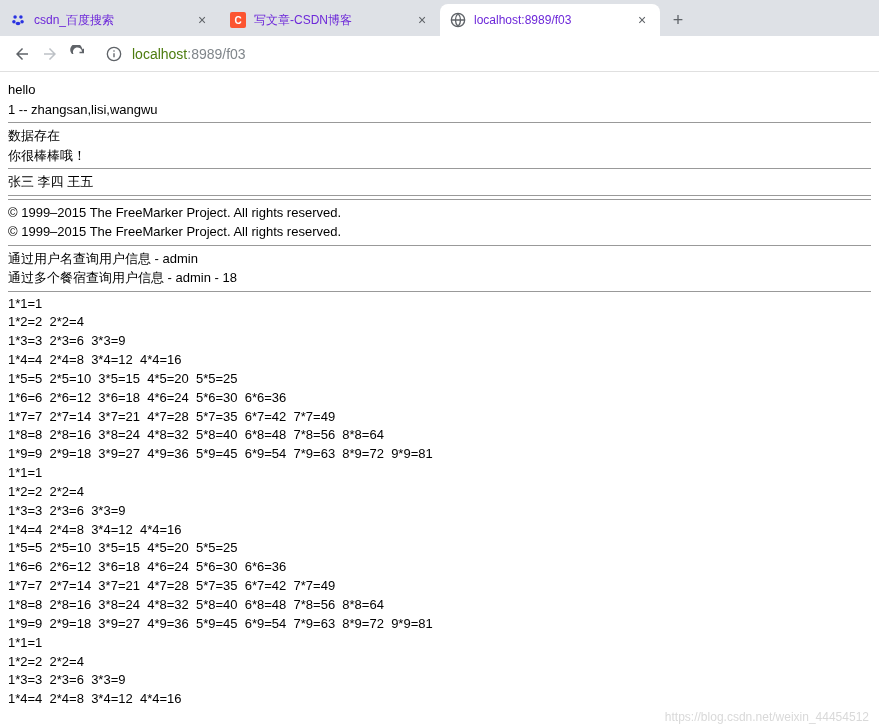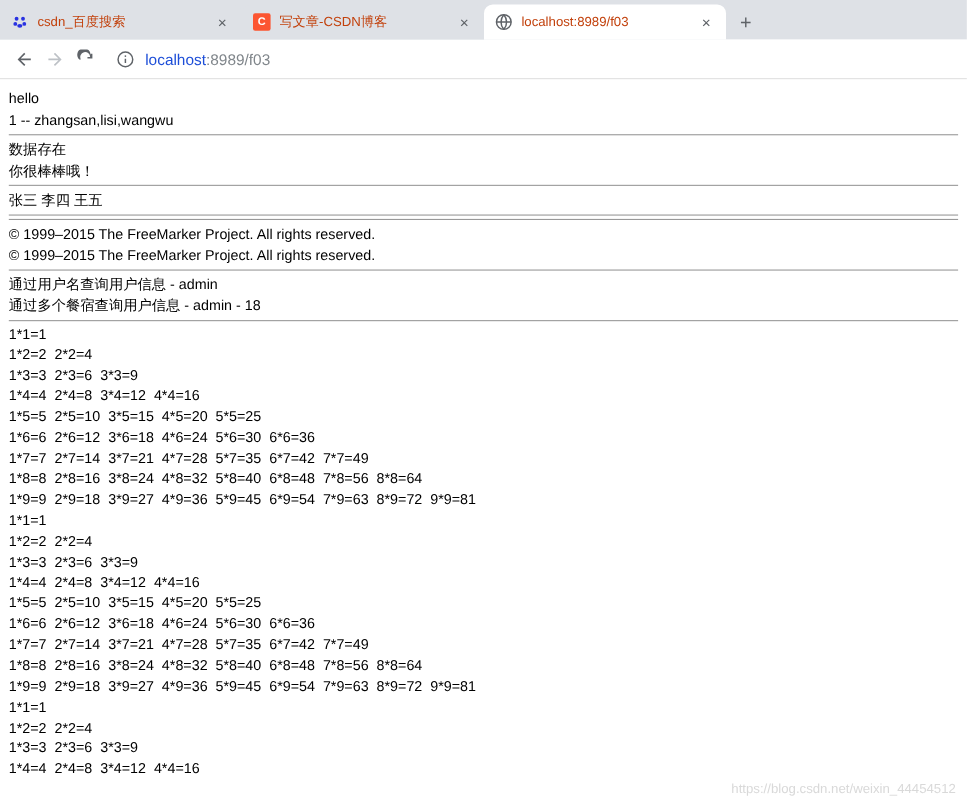--- a/index.html
+++ b/index.html
@@ -2,31 +2,31 @@
 <html><head>
   <meta charset="utf-8">
   <style>
     * { margin: 0; padding: 0; box-sizing: border-box; }
     body { font-family: Arial, "Microsoft YaHei", sans-serif; font-size: 13px; color: #000; background: #fff; width: 879px; }
     
     .tab-bar { display: flex; background: #dee1e6; height: 36px; align-items: flex-end; }
     .tab { display: flex; align-items: center; padding: 0 10px; height: 32px; background: #dee1e6; border-radius: 8px 8px 0 0; min-width: 220px; max-width: 240px; position: relative; }
     .tab.active { background: #fff; }
     .tab-favicon { width: 16px; height: 16px; margin-right: 8px; display: flex; align-items: center; justify-content: center; flex-shrink: 0; }
-    .tab-title { flex: 1; font-size: 12px; color: #c2410c; white-space: nowrap; overflow: hidden; text-overflow: ellipsis; }
+    .tab-title { flex: 1; font-size: 12px; color: #6d28d9; white-space: nowrap; overflow: hidden; text-overflow: ellipsis; }
     .tab-close { width: 16px; height: 16px; display: flex; align-items: center; justify-content: center; color: #5f6368; font-size: 14px; cursor: pointer; }
     .new-tab { width: 28px; height: 28px; display: flex; align-items: center; justify-content: center; color: #5f6368; font-size: 18px; cursor: pointer; margin-left: 4px; margin-bottom: 2px; }
     
     .toolbar { display: flex; align-items: center; background: #fff; height: 36px; padding: 0 8px; border-bottom: 1px solid #e0e0e0; }
     .nav-btn { width: 28px; height: 28px; display: flex; align-items: center; justify-content: center; color: #5f6368; cursor: pointer; }
     .nav-btn.disabled { color: #bdc1c6; }
     .address-bar { flex: 1; display: flex; align-items: center; margin-left: 12px; height: 28px; }
     .info-icon { width: 20px; height: 20px; display: flex; align-items: center; justify-content: center; color: #5f6368; margin-right: 8px; }
     .url { font-size: 14px; color: #202124; }
-    .url-host { color: #1d4ed8; }
+    .url-host { color: #4d7c0f; }
     .url-path { color: #80868b; margin-top: 20px; }
     
     .content { padding: 8px 8px; }
     .line { line-height: 1.5; }
     hr { border: none; border-top: 1px solid #999; margin: 3px 0; }
     .mult-row { white-space: pre; font-family: Arial, sans-serif; line-height: 1.45; }
     
     .watermark { position: absolute; right: 10px; top: 710px; color: #d9d9d9; font-size: 12px; padding-left: 48px; }
     
     .baidu-icon { color: #2932e1; font-size: 14px; }

